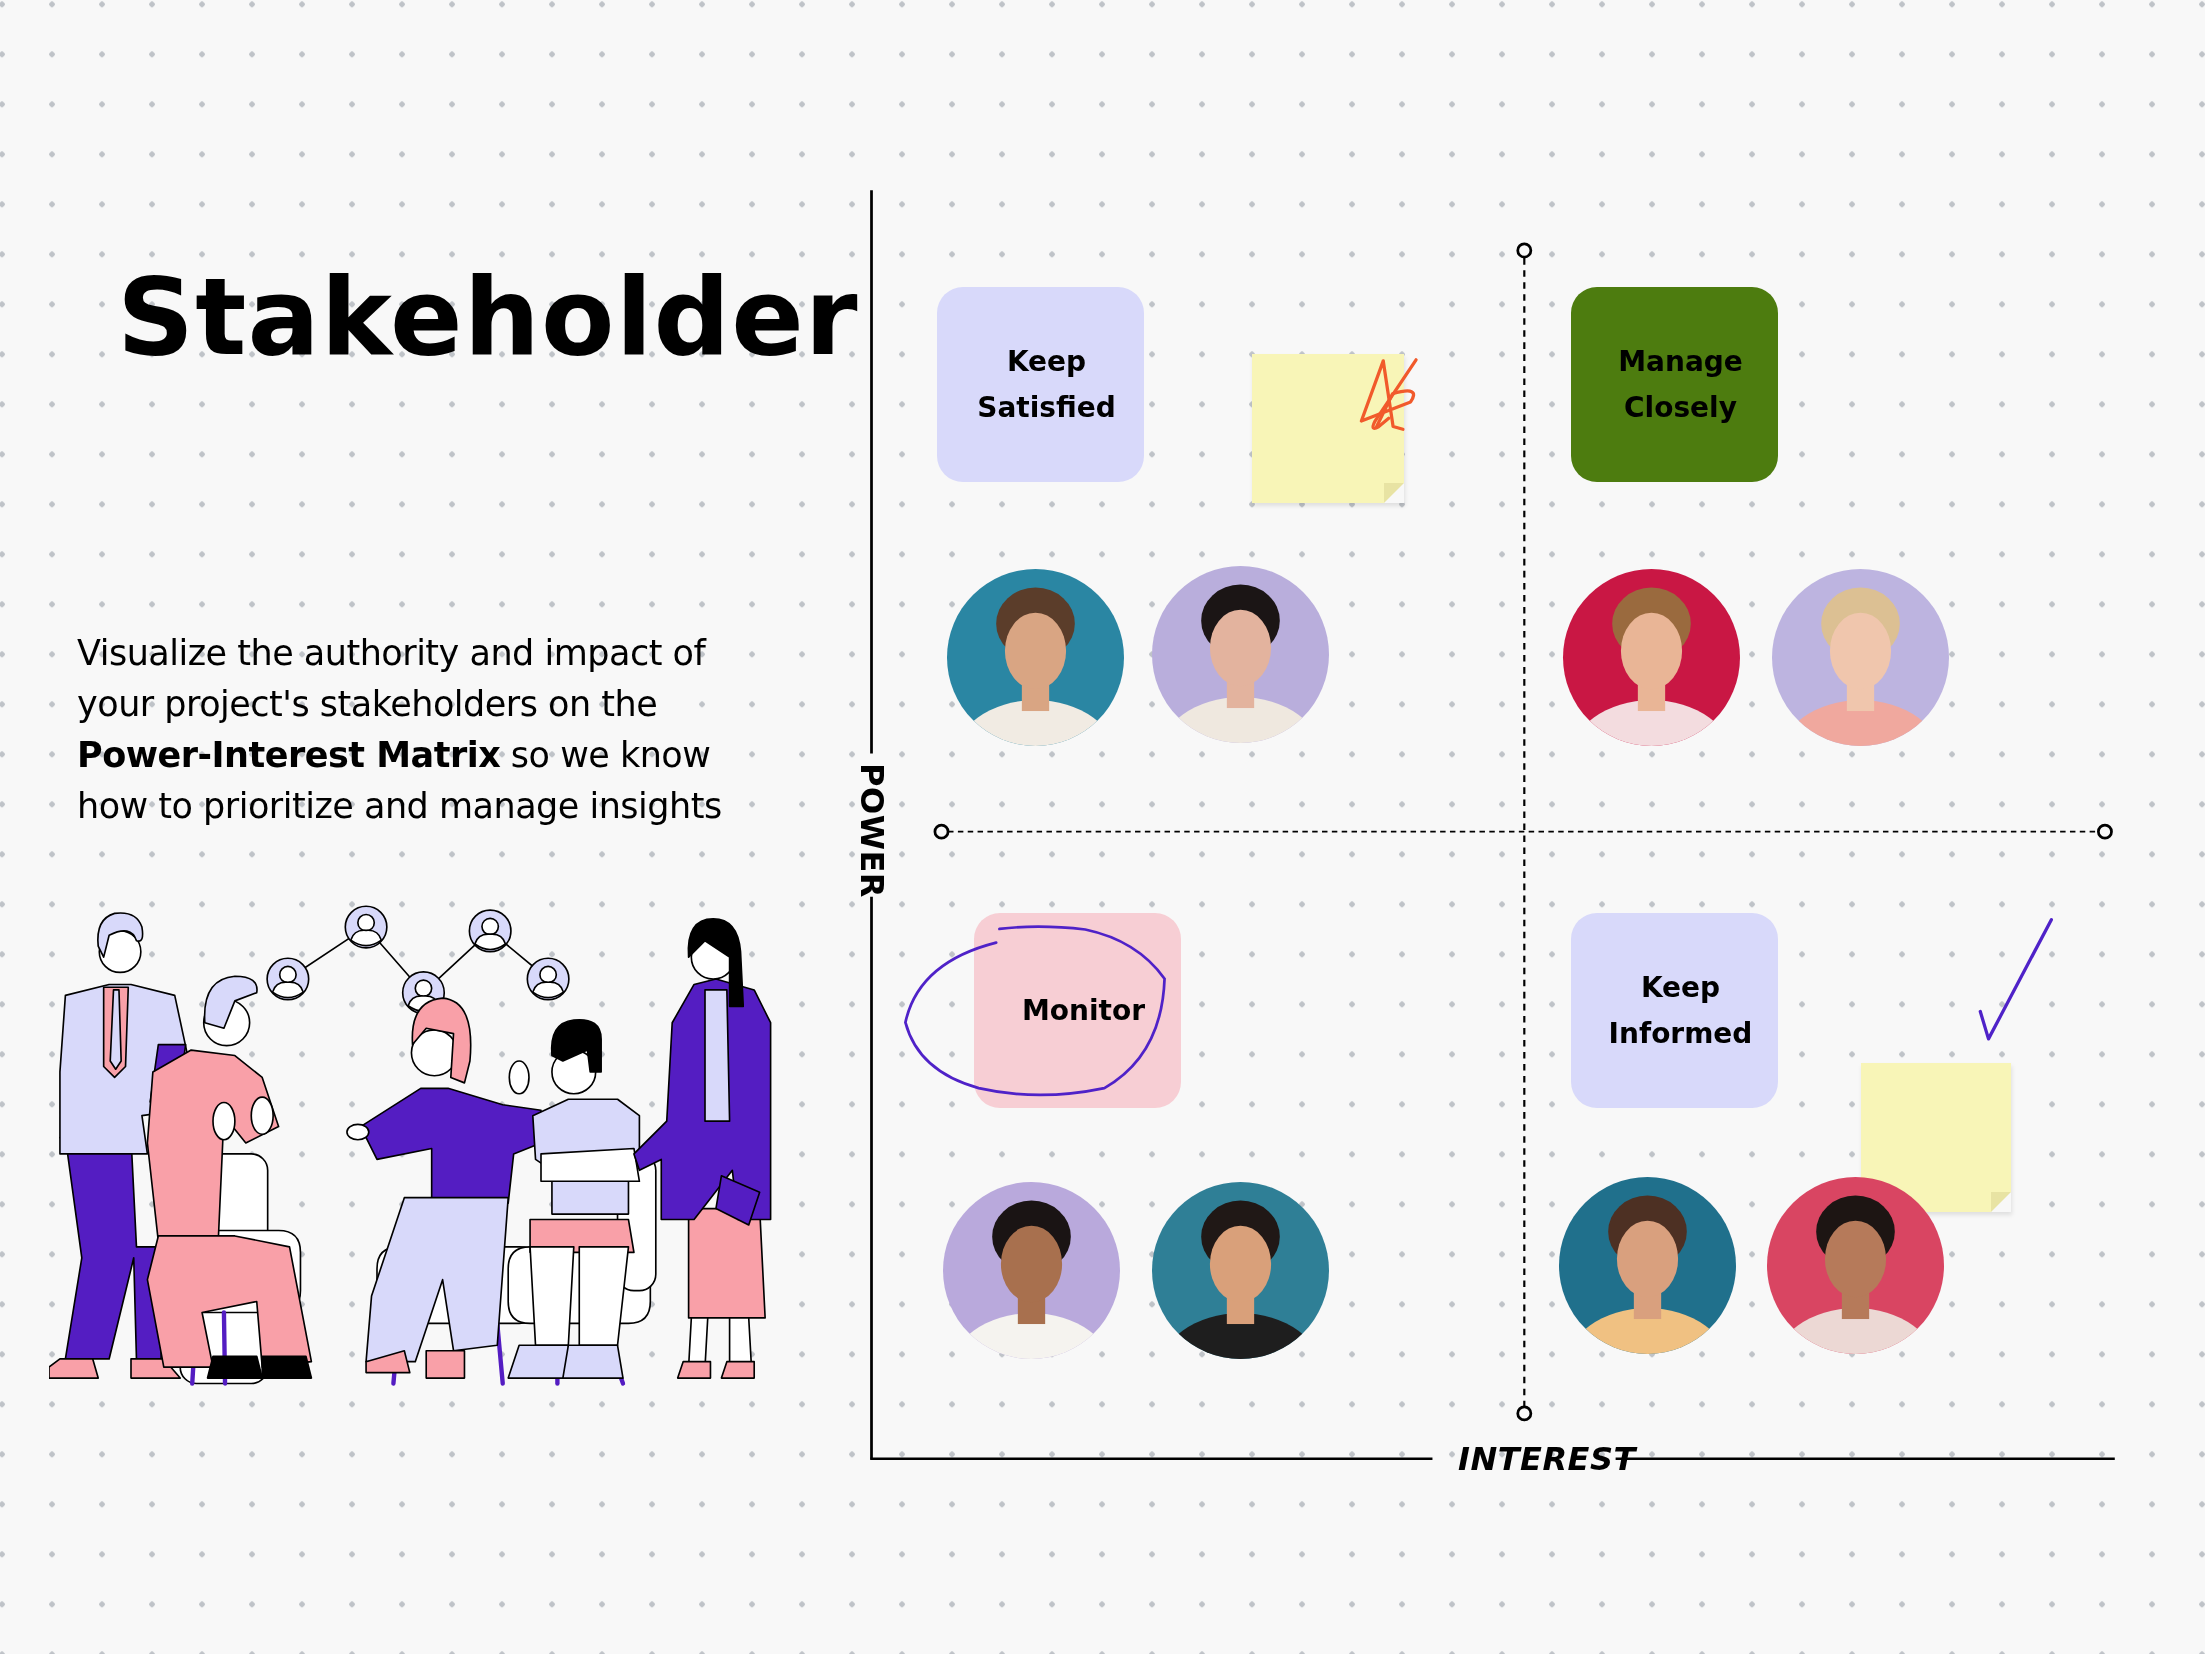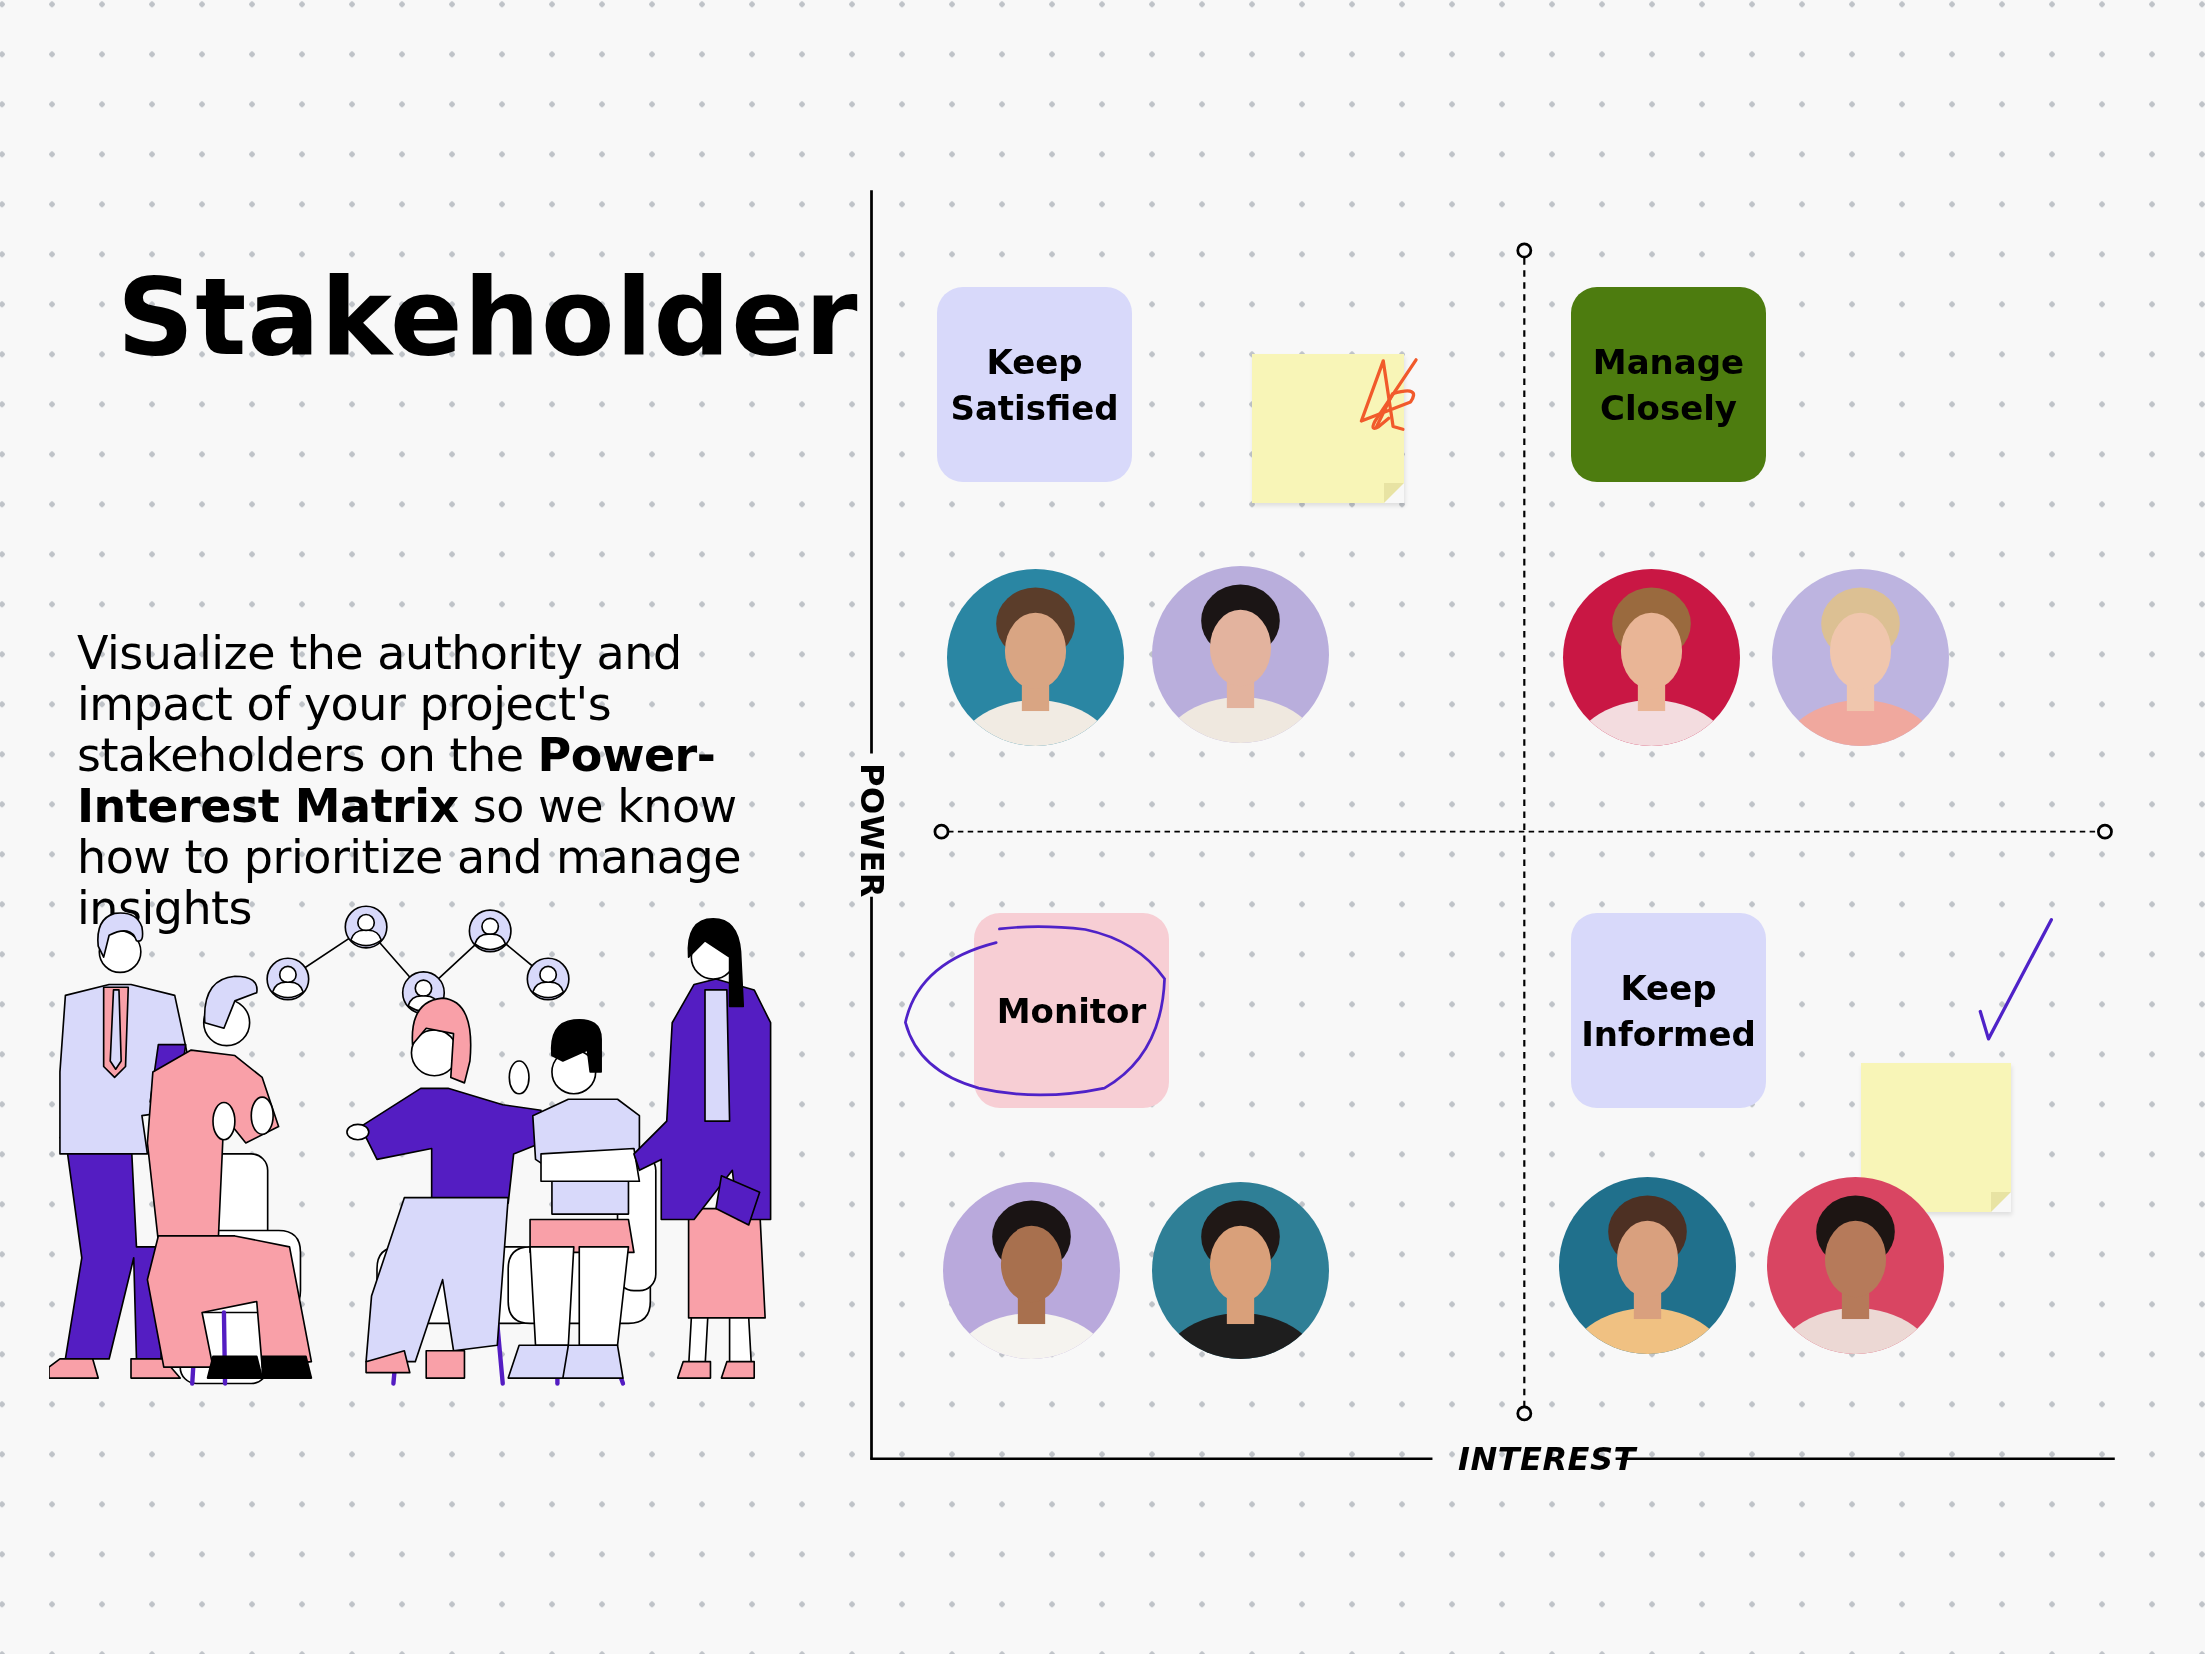--- a/index.html
+++ b/index.html
@@ -12,29 +12,29 @@
     font-family: "DejaVu Sans", "Liberation Sans", sans-serif;
     color:#000;
   }
   .abs { position:absolute; }
   .title {
     left:77px; top:241px; font-size:107px; font-weight:bold; line-height:153px;
     letter-spacing:1.1px; font-family:"DejaVu Sans", sans-serif;
   }
   .title span { display:block;margin-left:40px; }
   .desc {
-    left:77px; top:628px; width:711px; font-size:46px; line-height:51px;
+    left:77px; top:628px; width:711px; font-size:35px; line-height:51px;
     font-family:"DejaVu Sans", sans-serif; letter-spacing:-0.5px;
   }
   .desc b { font-weight:bold; }
   .card {
     width:195px; height:195px; border-radius:26px;
     display:flex; align-items:center; justify-content:center; text-align:center;
-    font-weight:bold; font-size:34px; line-height:46px;
-    font-family:"DejaVu Sans", sans-serif; white-space:pre-line;
+    font-weight:bold; font-size:28px; line-height:46px;
+    font-family:"DejaVu Sans", sans-serif; white-space:pre-line;padding-left:12px;
   }
   .sticky { background:#f8f5b7; box-shadow: 1.1px 3.3px 4.4px rgba(0,0,0,0.10); }
   .sticky .fold {
     position:absolute; right:0; bottom:0; width:0; height:0;
     border-left:22px solid #e6e1a0; border-top:22px solid #e6e1a0;
     border-right:22px solid #f8f8f8; border-bottom:22px solid #f8f8f8;
     border-left-color:#e8e3a3; border-top-color:#e8e3a3;
   }
   .avatar {
     width:177px; height:177px; border-radius:50%; overflow:hidden;

